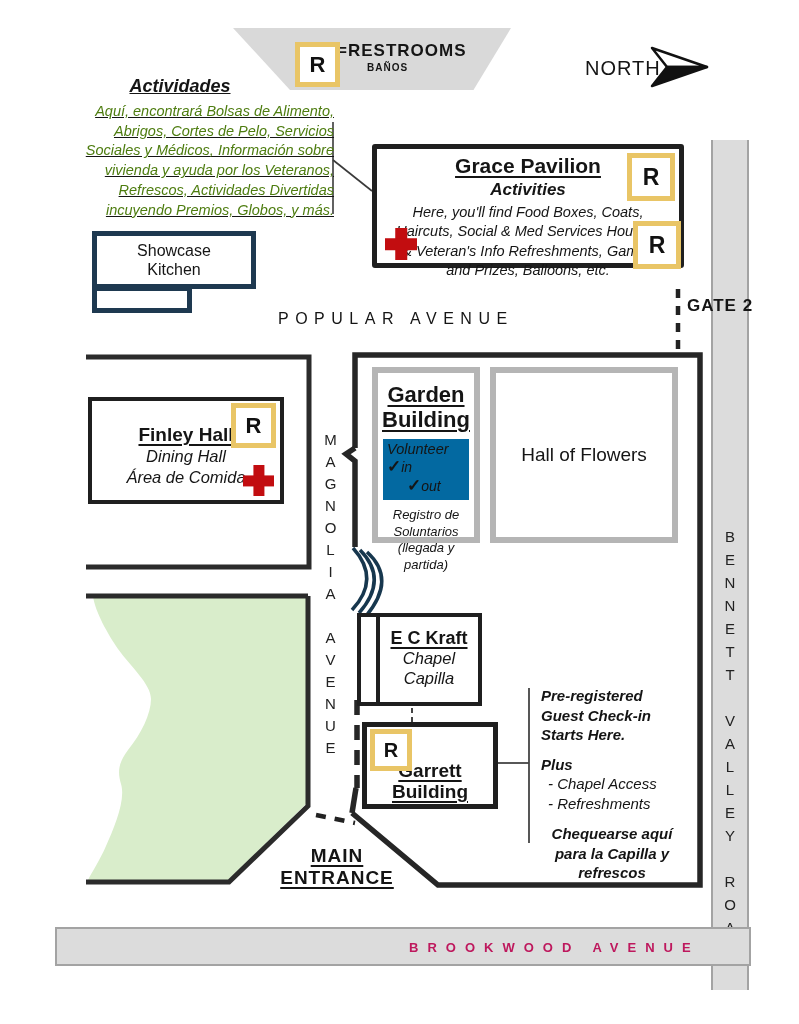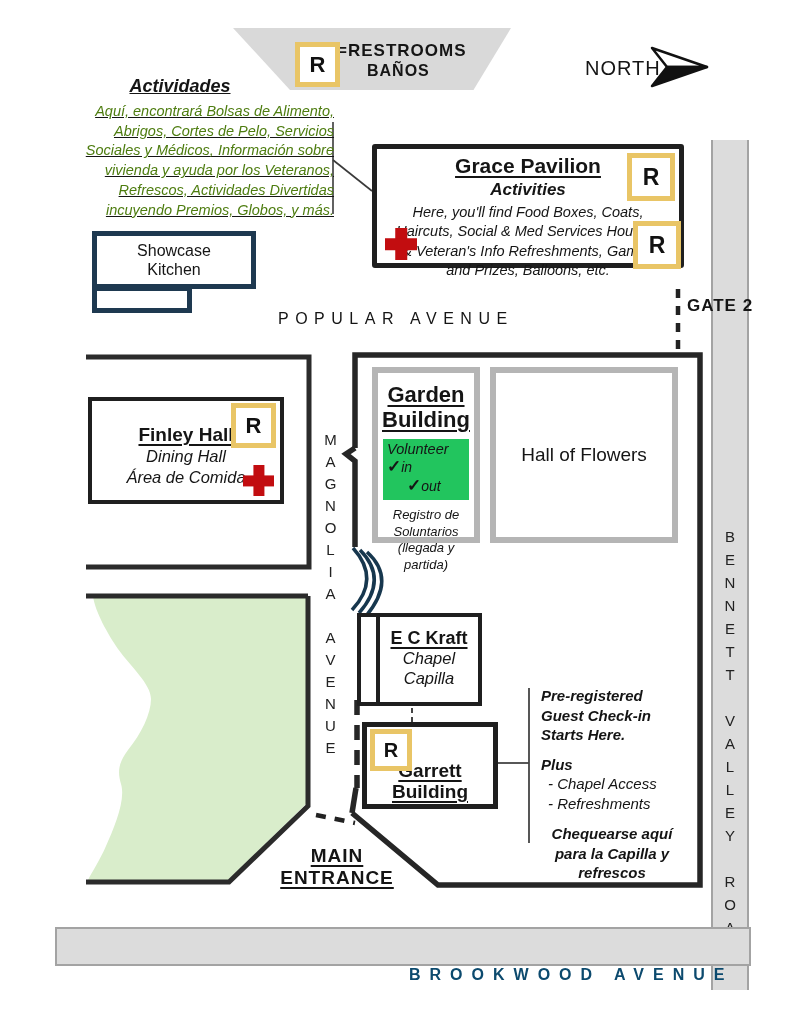--- a/index.html
+++ b/index.html
@@ -11,30 +11,30 @@
   .ctr{text-align:center;}
   .u{text-decoration:underline;text-decoration-thickness:2px;text-underline-offset:3px;}
 
   
   .road{position:absolute;background:#dcdcdc;z-index:1;}
   #road-bennett{left:711px;top:140px;width:34px;height:850px;border-left:2px solid #a3a3a3;border-right:2px solid #a3a3a3;}
   #bennett-label{position:absolute;top:388px;left:50%;transform:translateX(-50%);
      writing-mode:vertical-rl;text-orientation:upright;font-size:15px;letter-spacing:6px;color:#222;font-weight:500;}
   #road-brookwood{left:55px;top:927px;width:692px;height:35px;border:2px solid #a3a3a3;}
   #brookwood-label{position:absolute;left:352px;top:50%;transform:translateY(-50%);
-     font-size:16px;font-weight:600;letter-spacing:9px;color:#0c4a6e;white-space:nowrap;margin-top:28px;}
+     font-size:13px;font-weight:600;letter-spacing:9px;color:#be185d;white-space:nowrap;}
 
   
   #map-svg{position:absolute;left:0;top:0;z-index:2;}
 
   
   #legend{left:233px;top:28px;width:278px;height:62px;background:#d9d9d9;z-index:3;
      clip-path:polygon(0 0,100% 0,86.5% 100%,20.5% 100%);}
   #legend-equals{position:absolute;left:104px;top:13px;font-size:17px;font-weight:bold;letter-spacing:1px;}
-  #legend-banos{position:absolute;left:134px;top:34px;font-size:16px;font-weight:bold;letter-spacing:1px;text-align:right;}
+  #legend-banos{position:absolute;left:134px;top:34px;font-size:10px;font-weight:bold;letter-spacing:1px;text-align:right;}
   #north-label{left:585px;top:57px;font-size:20px;letter-spacing:1px;font-weight:500;z-index:3;}
 
   
   .r-icon{position:absolute;display:flex;align-items:center;justify-content:center;background:#fff;
      border:5px solid #e9c566;font-weight:bold;color:#111;z-index:4;line-height:1;}
   .r-35{width:35px;height:35px;font-size:22px;}
   .r-38{width:38px;height:38px;font-size:23px;}
   .r-32{width:32px;height:32px;font-size:20px;}
 
   
@@ -62,21 +62,21 @@
   #showcase{left:92px;top:231px;width:164px;height:58px;border:5px solid #1e3950;display:flex;align-items:center;justify-content:center;}
   #showcase-label{width:92px;font-size:16px;line-height:1.2;text-align:center;}
   #showcase-annex{left:92px;top:286px;width:90px;height:17px;border:5px solid #1e3950;background:#fff;z-index:3;}
 
   #finley{left:88px;top:397px;width:196px;height:107px;border:4px solid #1f1f1f;padding-top:23px;}
   #finley-title{font-size:19px;}
   .finley-sub{font-size:16.5px;line-height:1.25;}
 
   #garden{left:372px;top:367px;width:108px;height:176px;border:6px solid #b5b5b5;padding-top:9px;}
   #garden-title{font-size:22px;line-height:1.15;width:92px;margin:0 auto;}
-  #volunteer-box{background:#22c55e;width:78px;margin:6px auto 7px;padding:2px 4px 4px;text-align:left;}
+  #volunteer-box{background:#0369a1;width:78px;margin:6px auto 7px;padding:2px 4px 4px;text-align:left;}
   #volunteer-label{font-size:14.5px;}
   .chk{font-size:17px;font-weight:bold;font-style:normal;}
   .chk-line{font-size:14px;line-height:1.15;}
   #volunteer-out{margin-left:20px;}
   #garden-registro{font-size:13px;line-height:1.3;width:90px;margin:0 auto;}
 
   #flowers{left:490px;top:367px;width:188px;height:176px;border:6px solid #b5b5b5;display:flex;align-items:center;justify-content:center;}
   #flowers-label{font-size:19px;}
 
   #ec-annex{left:357px;top:613px;width:23px;height:93px;border:4px solid #1f1f1f;}

